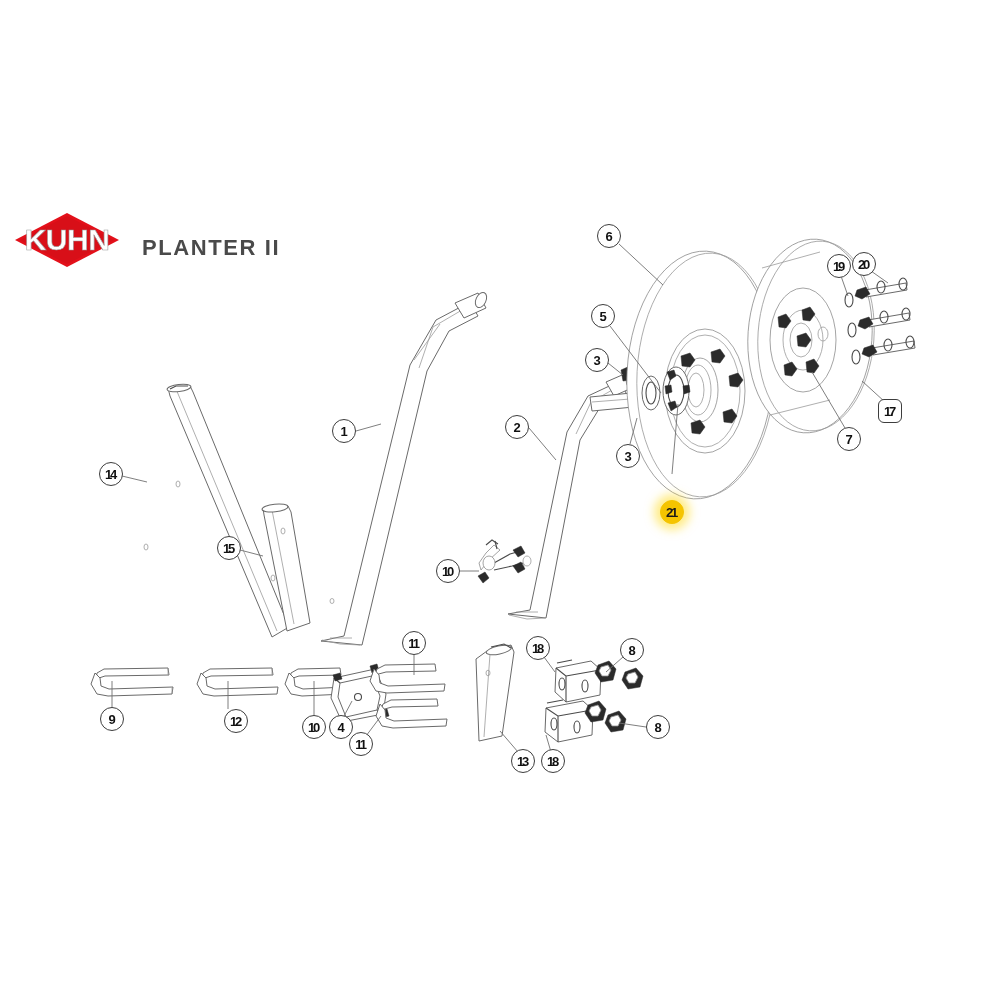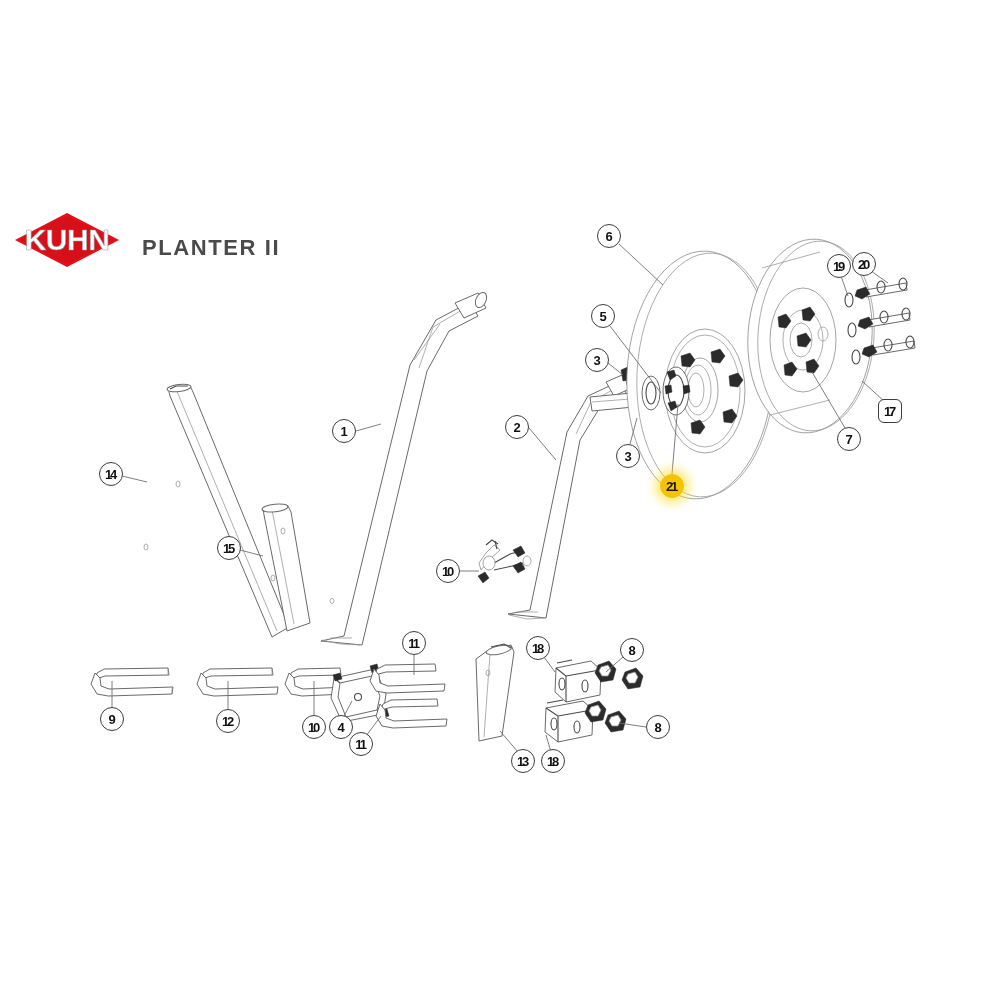--- a/index.html
+++ b/index.html
@@ -376,27 +376,27 @@
       <div class="callout" style="left: 628px; top: 456px;">3</div>
       <div class="callout" style="left: 603px; top: 316px;">5</div>
       <div class="callout" style="left: 609px; top: 236px;">6</div>
       <div class="callout" style="left: 849px; top: 439px;">7</div>
       <div class="callout" style="left: 632px; top: 650px;">8</div>
       <div class="callout" style="left: 658px; top: 727px;">8</div>
       <div class="callout" style="left: 112px; top: 719px;">9</div>
       <div class="callout two-digit" style="left: 314px; top: 727px;">10</div>
       <div class="callout two-digit" style="left: 414px; top: 643px;">11</div>
       <div class="callout two-digit" style="left: 361px; top: 744px;">11</div>
-      <div class="callout two-digit" style="left: 228px; top: 721px; text-align: center;">12</div>
+      <div class="callout two-digit" style="left: 236px; top: 721px; text-align: center;">12</div>
       <div class="callout two-digit" style="left: 523px; top: 761px;">13</div>
       <div class="callout two-digit" style="left: 111px; top: 474px;">14</div>
       <div class="callout two-digit" style="left: 229px; top: 548px;">15</div>
       <div class="callout two-digit" style="left: 448px; top: 571px;">10</div>
       <div class="callout two-digit" style="left: 890px; top: 411px; border-radius: 6px;">17</div>
       <div class="callout two-digit" style="left: 538px; top: 648px;">18</div>
       <div class="callout two-digit" style="left: 553px; top: 761px;">18</div>
       <div class="callout two-digit" style="left: 839px; top: 266px;">19</div>
       <div class="callout two-digit" style="left: 864px; top: 264px;">20</div>
       <div class="callout" style="left: 341px; top: 727px;">4</div>
-      <div class="callout two-digit hl" style="left: 672px; top: 486px;">21</div>
+      <div class="callout two-digit hl" style="left: 672px; top: 512px;">21</div>
     </div>
 
 </div>
 
 </body></html>

